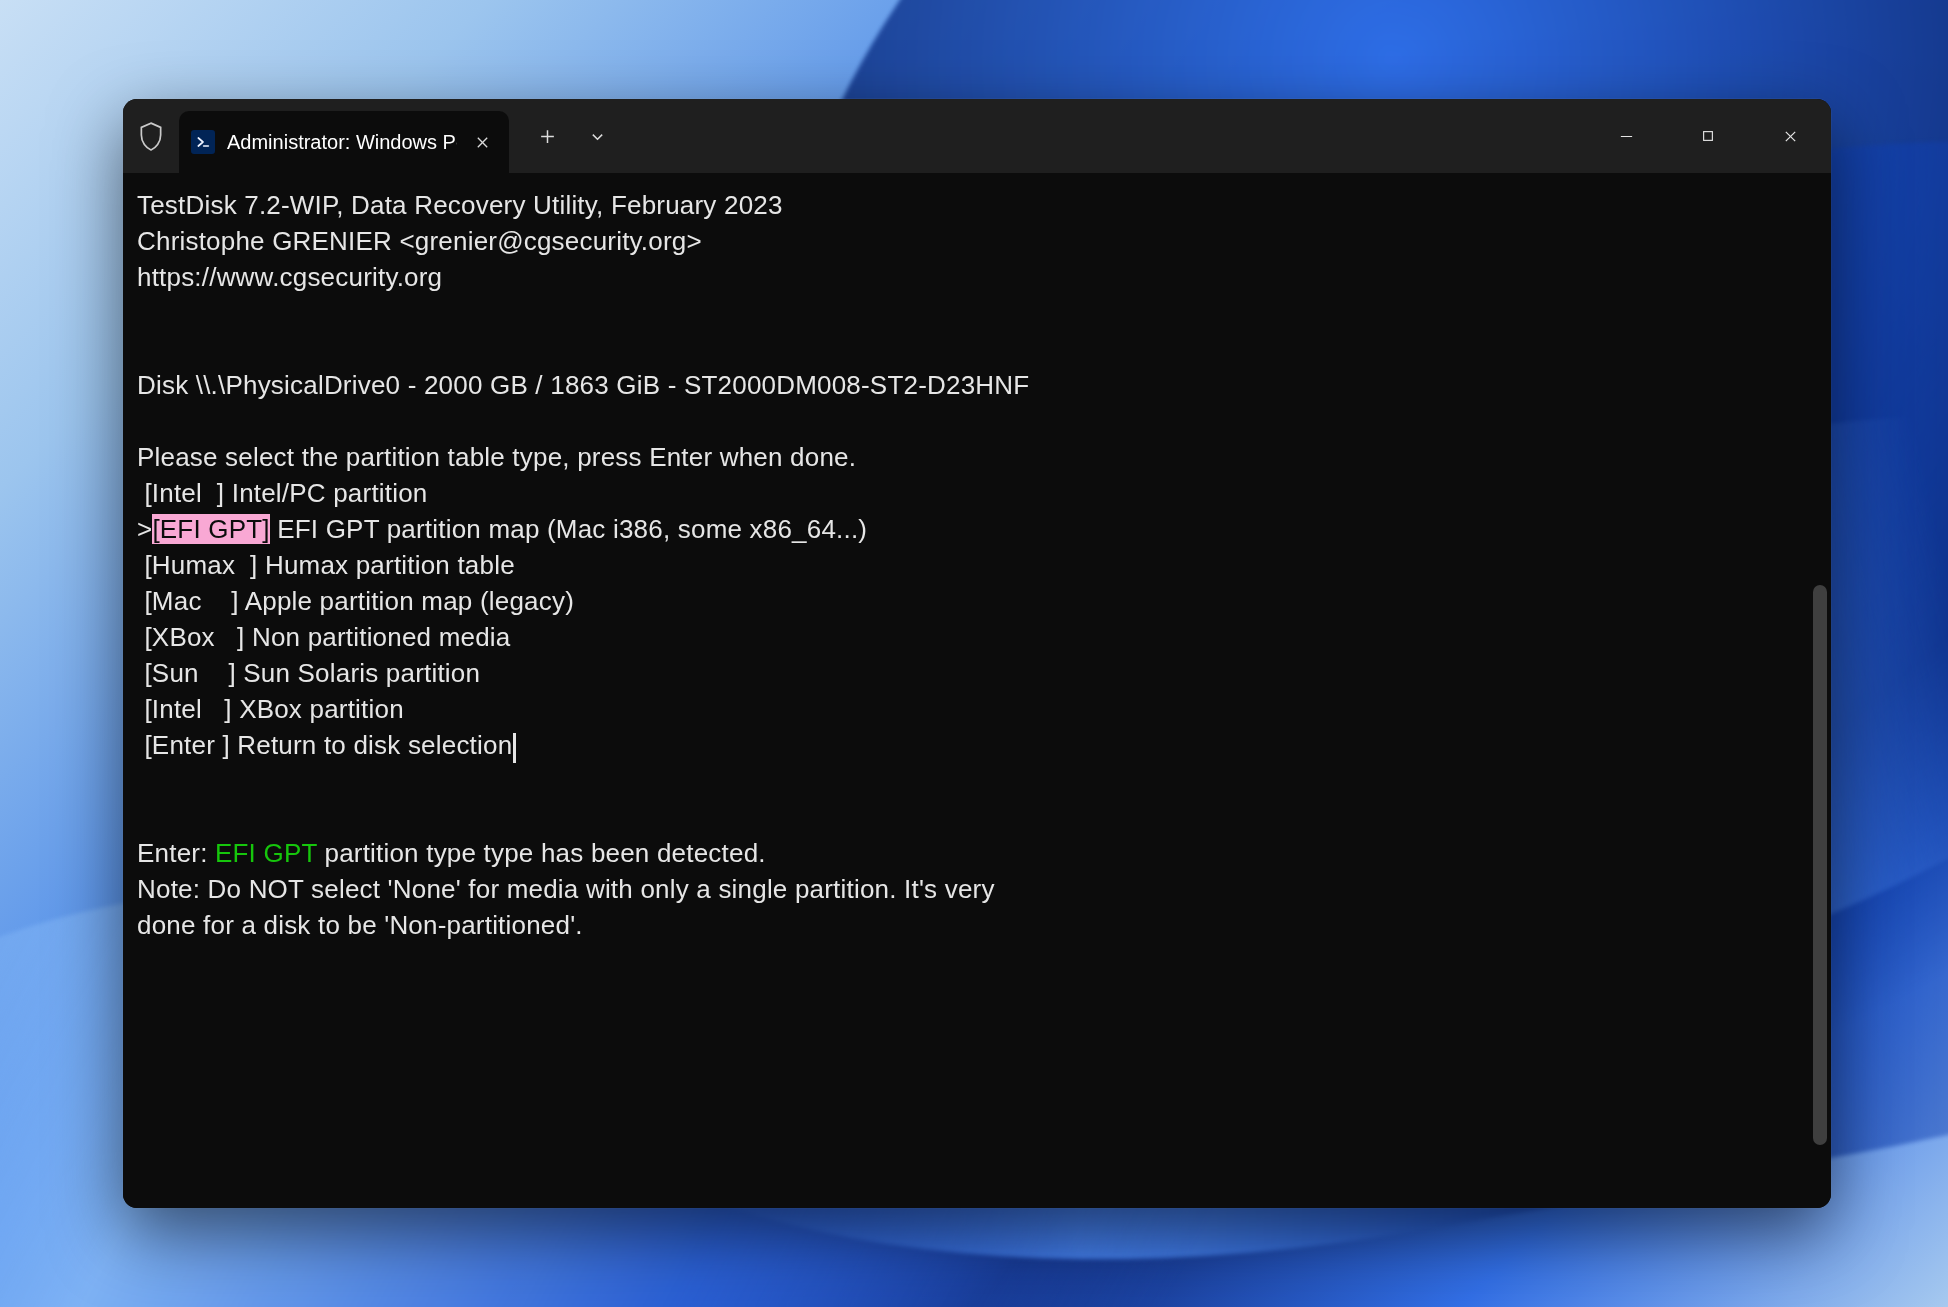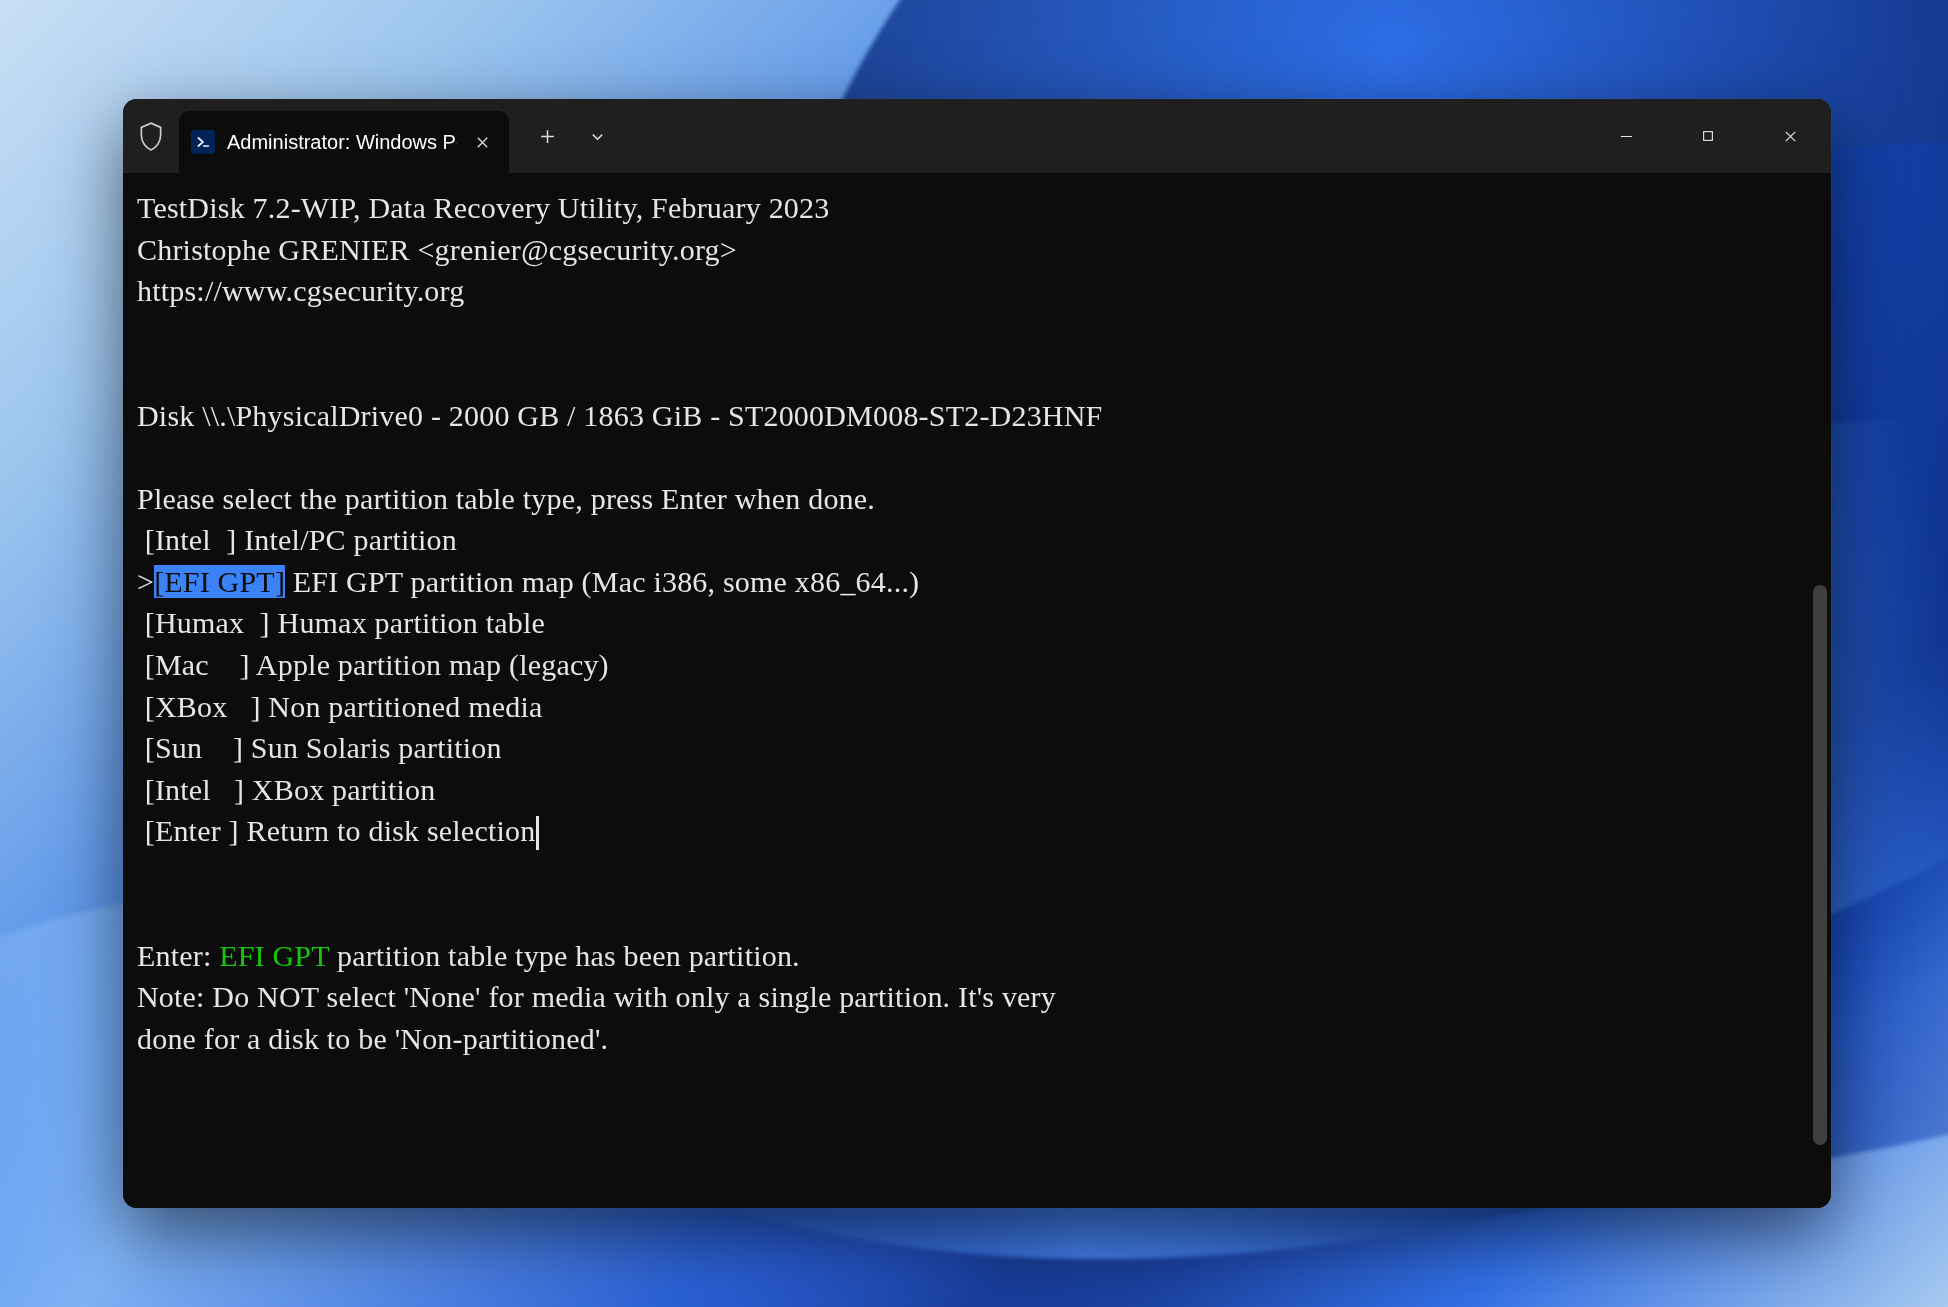--- a/index.html
+++ b/index.html
@@ -136,30 +136,30 @@
     cursor: pointer;
   }
 
   .terminal-body {
     flex: 1;
     background: #0c0c0c;
     padding: 14px 10px 14px 14px;
     position: relative;
   }
   .terminal-content {
-    font-family: Liberation Serif, serif;
-    font-size: 30px;
+    font-family: Liberation Sans, sans-serif;
+    font-size: 26px;
     line-height: 1.385;
     color: #e6e6e6;
     white-space: pre;
     letter-spacing: 0.2px;
   }
   .hl-green { color: #16c60c; }
   .inv {
-    background: #3b82f6;
+    background: #f9a8d4;
     color: #0c0c0c;
   }
   .cursor-bar {
     display: inline-block;
     width: 2.5px;
     height: 1.15em;
     background: #e6e6e6;
     vertical-align: text-bottom;
     margin-left: 1px;
     position: relative;
@@ -257,20 +257,20 @@
 <span id="options-block"> <span>[Intel  ]</span> Intel/PC partition
 &gt;<span class="inv">[EFI GPT]</span> EFI GPT partition map (Mac i386, some x86_64...)
  <span>[Humax  ]</span> Humax partition table
  <span>[Mac    ]</span> Apple partition map (legacy)
  <span>[XBox   ]</span> Non partitioned media
  <span>[Sun    ]</span> Sun Solaris partition
  <span>[Intel   ]</span> XBox partition
  <span>[Enter ]</span> Return to disk selection<span class="cursor-bar"></span></span>
 
 
-<span><span>Enter: </span><span class="hl-green">EFI GPT</span><span> partition table type has been partition.</span></span>
+<span><span>Enter: </span><span class="hl-green">EFI GPT</span><span> partition type type has been detected.</span></span>
 <span>Note: Do NOT select 'None' for media with only a single partition. It's very
 done for a disk to be 'Non-partitioned'.</span></div>
 
     <div class="scrollbar"></div>
   </div>
 
 </div>
 
 </body></html>

